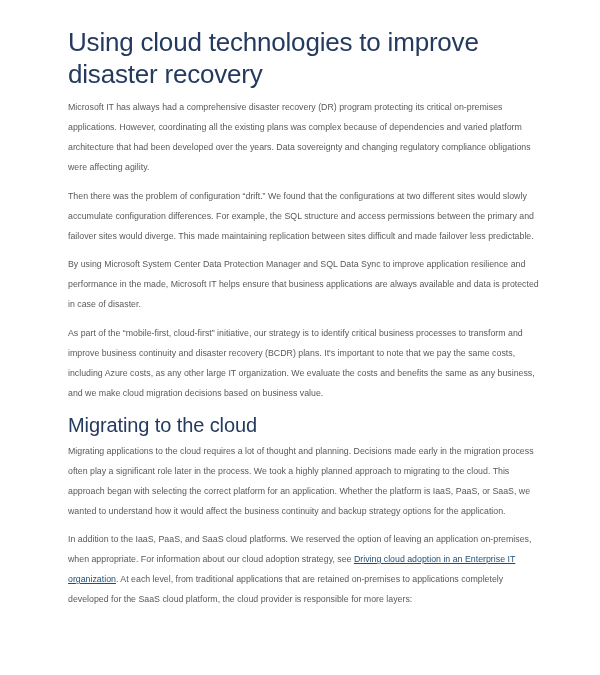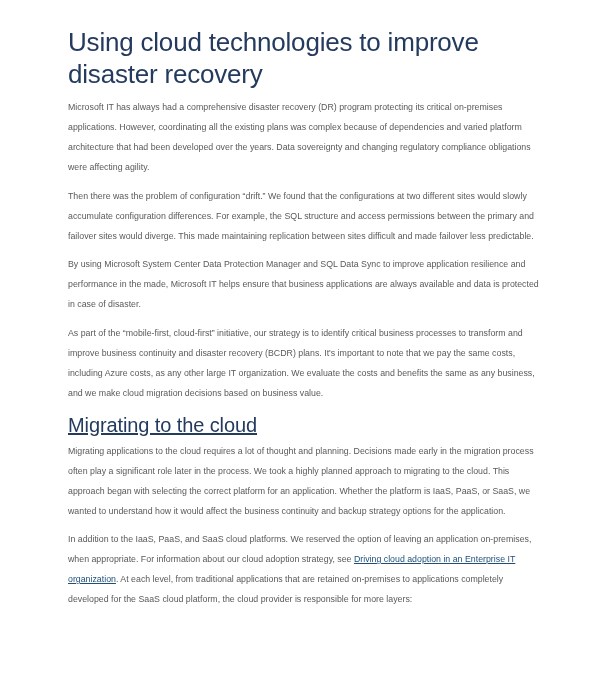--- a/index.html
+++ b/index.html
@@ -25,21 +25,20 @@
     letter-spacing: -0.2px;
     color: var(--heading-color, #243a5e);
   }
   .section-heading {
     margin: 10px 0 4px 0;
     font-size: 20px;
     line-height: 24px;
     font-weight: 300;
     letter-spacing: -0.1px;
     color: var(--heading-color, #243a5e);
-    text-decoration: underline;
   }
   .body-para {
     margin: 0 0 8.5px 0;
     font-size: 8.8px;
     line-height: 20px;
     color: var(--body-color, #595959);
   }
   .body-link {
     color: var(--link-color, #1f4e79);
     text-decoration: underline;

